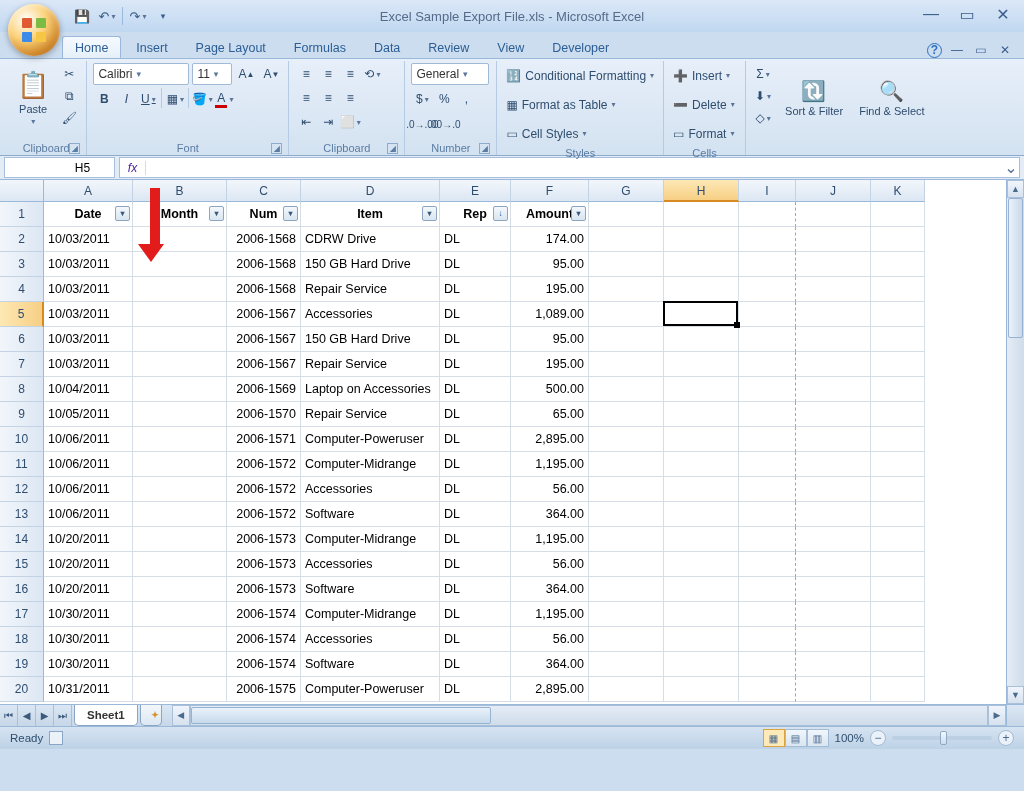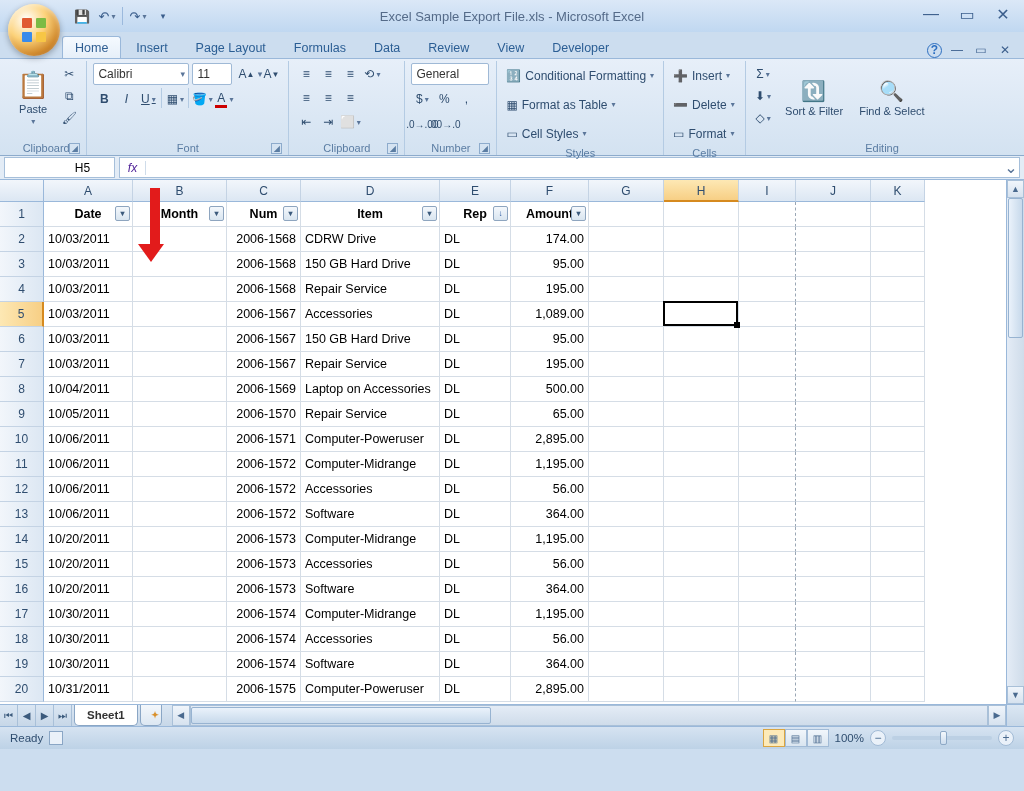--- a/index.html
+++ b/index.html
@@ -30,21 +30,21 @@
   
   .ribbon { height:98px; background:linear-gradient(#e7eff9,#d3e2f1); border-top:1px solid #9ab8da; border-bottom:1px solid #8dabcc; display:flex; padding:2px 6px 0; }
   .rgroup { border-right:1px solid #b4cbe3; padding:2px 6px 0; display:flex; flex-direction:column; height:94px;}
   .rgroup .body{flex:1; display:flex; align-items:flex-start; gap:4px;}
   .rgroup .label{font-size:11px; color:#5b7da3; text-align:center; padding:1px 0; position:relative;}
   .rgroup .label .dlg{position:absolute;right:0;bottom:1px;width:11px;height:11px;border:1px solid #8dabcc;font-size:8px;line-height:9px;color:#5b7da3;cursor:pointer;}
   .big-btn{display:flex;flex-direction:column;align-items:center;justify-content:center;gap:2px;min-width:40px;height:70px;padding:2px 4px;border:1px solid transparent;border-radius:3px;cursor:pointer;font-size:11px;color:#2f4d6f;text-align:center;}
   .mini-btn{width:22px;height:22px;display:flex;align-items:center;justify-content:center;border:1px solid transparent;border-radius:3px;cursor:pointer;font-size:12px;color:#2f4d6f;}
   .mini-col{display:flex;flex-direction:column;gap:0;}
   .mini-row{display:flex;gap:0;}
-  .combo{height:22px;border:1px solid #9fb9d6;background:#fff;display:flex;align-items:center;padding:0 2px 0 4px;font-size:12px;border-radius:2px;color:#333;gap:44px;}
+  .combo{height:22px;border:1px solid #9fb9d6;background:#fff;display:flex;align-items:center;padding:0 2px 0 4px;font-size:12px;border-radius:2px;color:#333;}
   .combo .dd{margin-left:4px;color:#5a7599;font-size:9px;}
   .styles-body{display:flex;flex-direction:column;gap:2px;font-size:12px;color:#2f4d6f;}
   .styles-body .row{display:flex;align-items:center;gap:4px;cursor:pointer;padding:1px 3px;border-radius:2px;}
 
   
   .fbar-row{height:24px;background:#e3ecf6;border-bottom:1px solid #9ab8da;display:flex;align-items:stretch;}
   .namebox{width:111px;border:1px solid #a6bfda;background:#fff;display:flex;align-items:center;margin:1px 0 1px 4px;}
   .namebox input{flex:1;border:none;outline:none;font-size:12px;text-align:center;background:transparent;}
   .namebox .dd{width:16px;text-align:center;color:#5a7599;cursor:pointer;border-left:1px solid #cfdcea;}
   .fx-area{flex:1;display:flex;align-items:center;margin:1px 4px 1px 4px;border:1px solid #a6bfda;background:#fff;}
@@ -305,21 +305,20 @@
       </div>
       <div class="big-btn" style="min-width:46px">
         <span style="font-size:20px">🔃</span>
         <span style="line-height:1.1">Sort &amp; Filter</span>
       </div>
       <div class="big-btn" style="min-width:46px">
         <span style="font-size:20px">🔍</span>
         <span style="line-height:1.1">Find &amp; Select</span>
       </div>
     </div>
-    <div class="label"><span>Editing</span></div>
   </div>
 </div>
 
 <div class="fbar-row">
   <div class="namebox">
     <input value="H5" style="">
     <div class="dd">▾</div>
   </div>
   <div class="fx-area">
     <div class="fx">fx</div>

